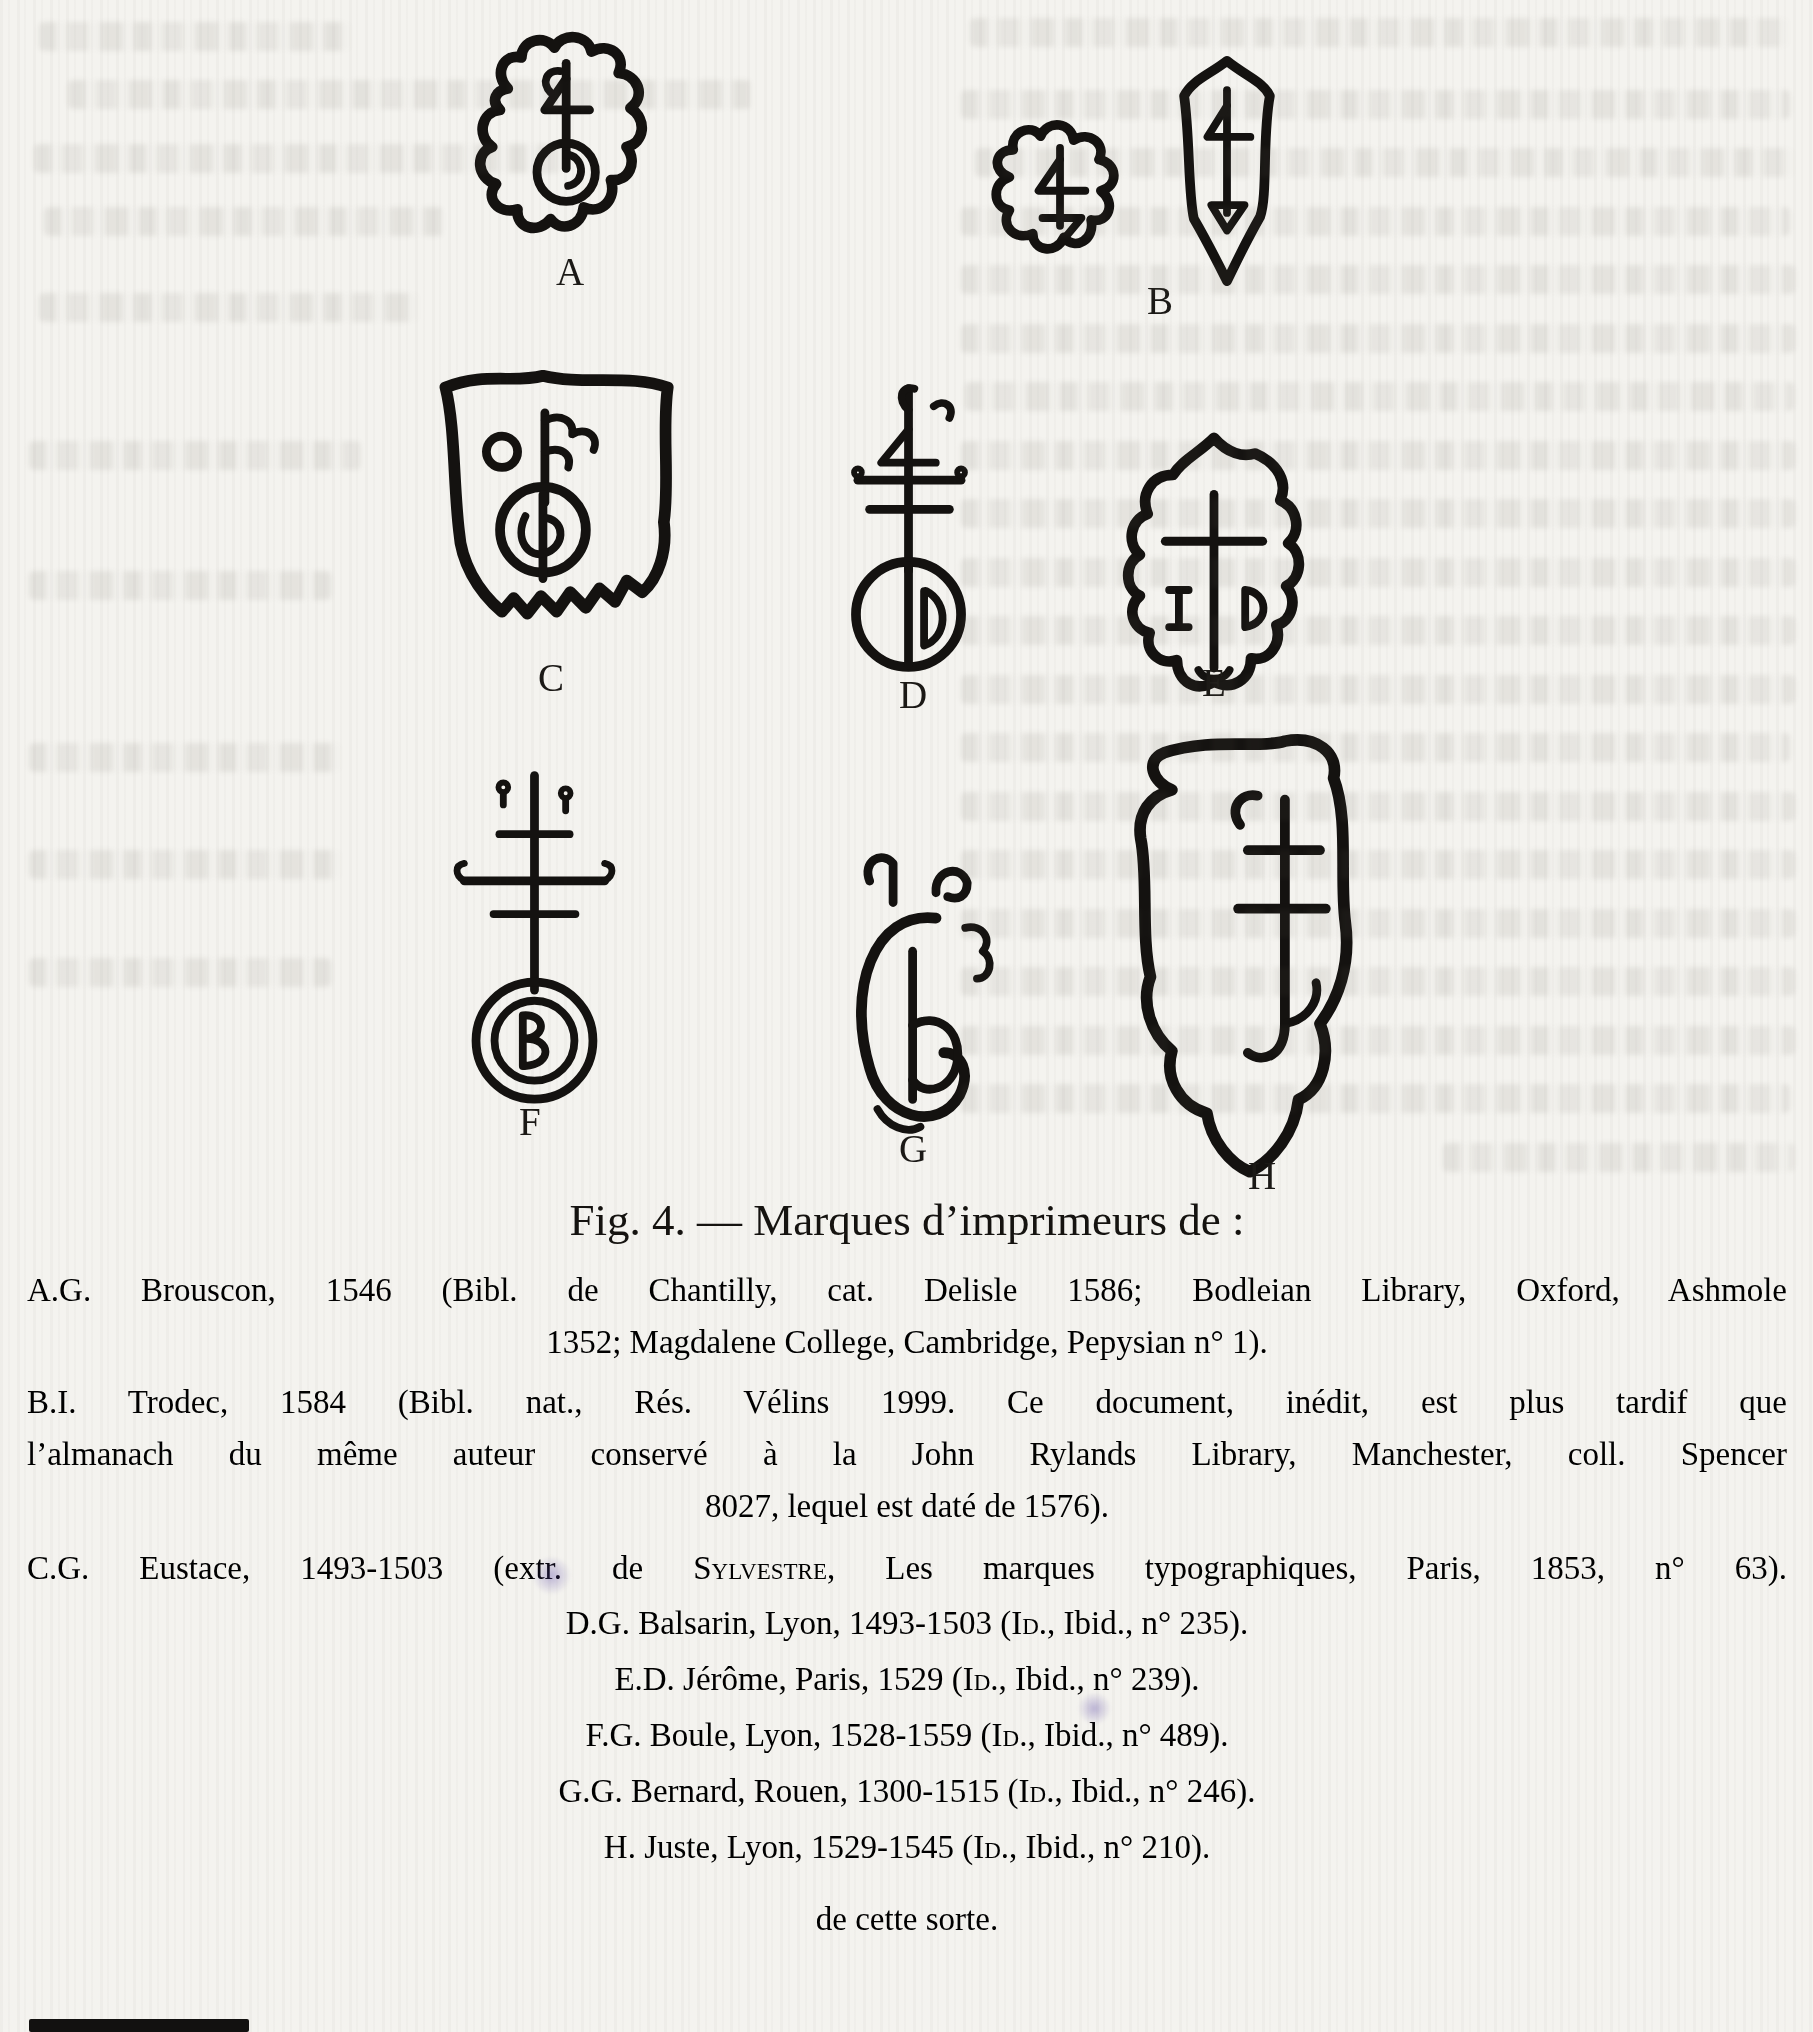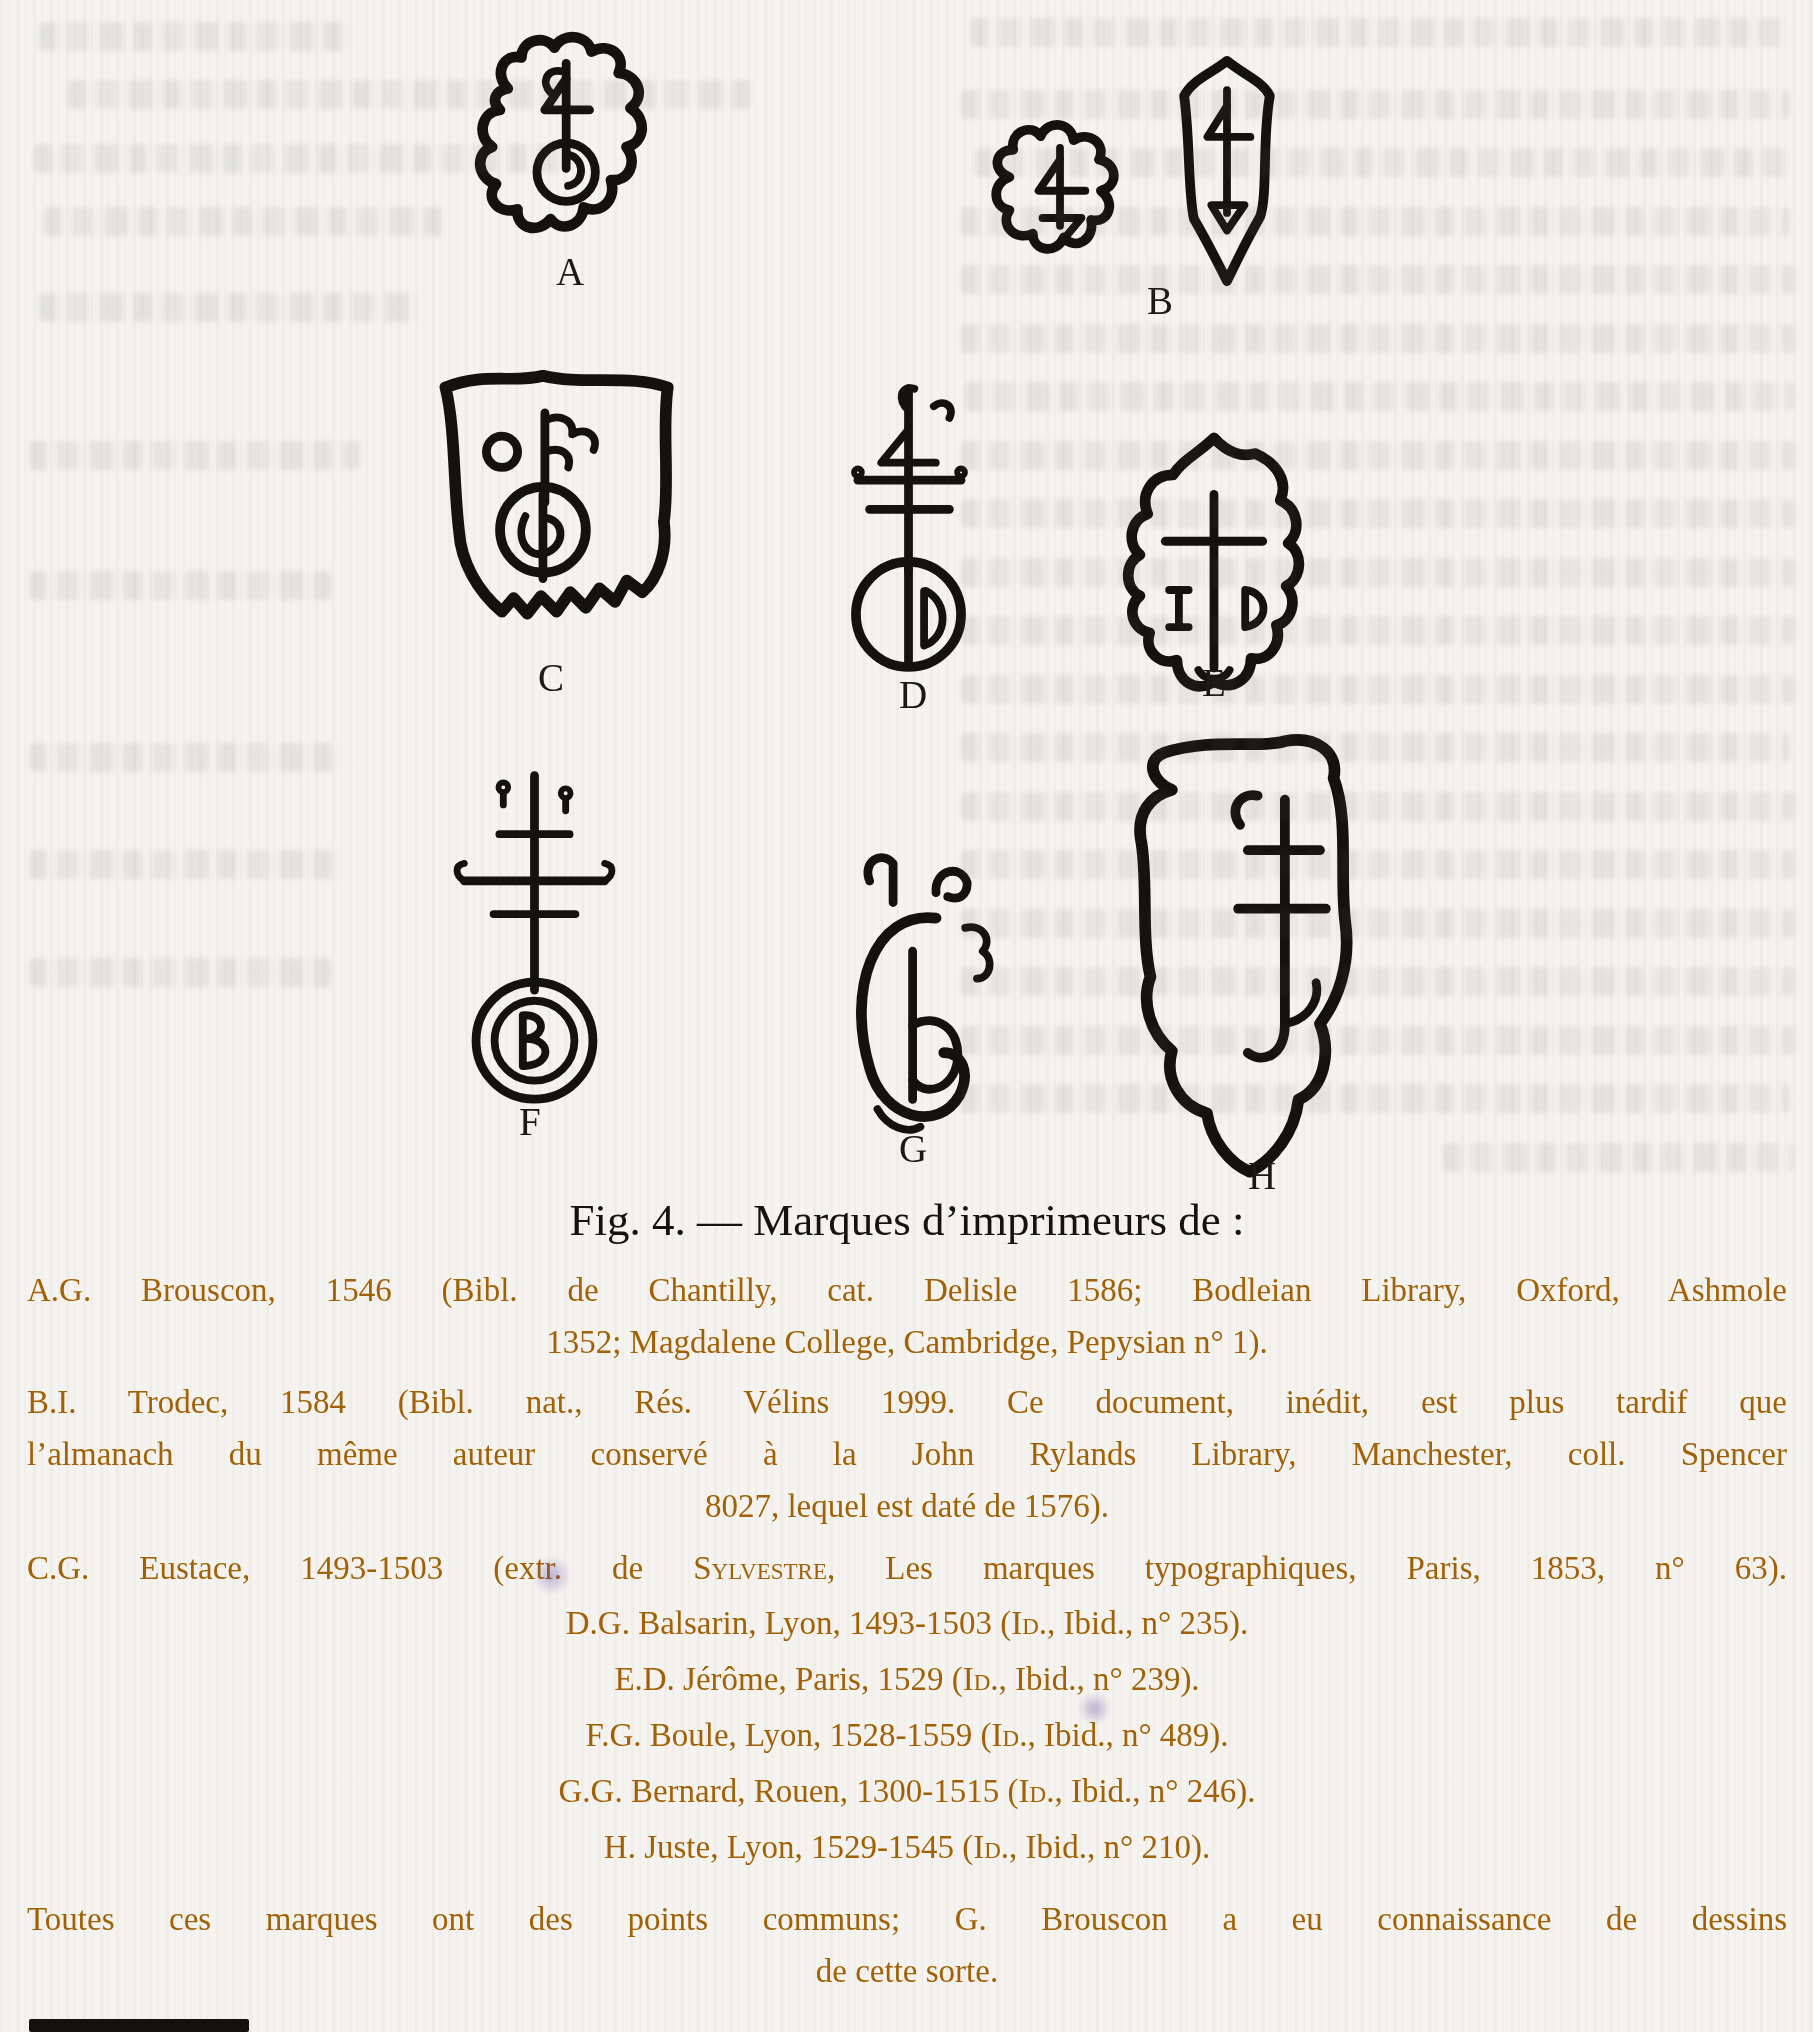--- a/index.html
+++ b/index.html
@@ -40,21 +40,21 @@
   .fig-label{
     position:absolute;font-size:39px;line-height:39px;color:#1b1916;
     letter-spacing:1px;
   }
   .caption{
     position:absolute;left:0;right:0;top:1224;
     top:1194px;text-align:center;font-size:45px;color:#151310;
   }
   .col{
     position:absolute;left:27px;right:27px;top:1264px;
-    font-size:33px;line-height:52px;color:#a16207;
+    font-size:33px;line-height:52px;color:#000000;
   }
   .line{margin:0;}
   .just{text-align:justify;text-align-last:justify;}
   .center{text-align:left;text-align-last:center;}
   .mb8{margin-bottom:7.8px;} .mb10{margin-bottom:9.8px;} .mb4{margin-bottom:3.9px;text-align:center;}
   .note-block{margin-top:19.5px;}
   .seg-it{}
   .seg-sc{font-variant:small-caps;}
   .foot-rule{
     position:absolute;left:29px;top:2019px;width:220px;height:12.7px;
@@ -176,21 +176,20 @@
     <p class="line center mb10"><span>8027, lequel est daté de 1576).</span></p>
 
     <p class="line just mb4"><span>C.G. Eustace, 1493-1503 (extr. de </span><span class="seg-sc">Sylvestre</span><span>, </span><span class="seg-it">Les marques typographiques</span><span>, Paris, 1853, n° 63).</span></p>
     <p class="line mb4"><span>D.G. Balsarin, Lyon, 1493-1503 (</span><span class="seg-sc">Id.</span><span>, </span><span class="seg-it">Ibid.</span><span>, n° 235).</span></p>
     <p class="line mb4"><span>E.D. Jérôme, Paris, 1529 (</span><span class="seg-sc">Id.</span><span>, </span><span class="seg-it">Ibid.</span><span>, n° 239).</span></p>
     <p class="line mb4"><span>F.G. Boule, Lyon, 1528-1559 (</span><span class="seg-sc">Id.</span><span>, </span><span class="seg-it">Ibid.</span><span>, n° 489).</span></p>
     <p class="line mb4"><span>G.G. Bernard, Rouen, 1300-1515 (</span><span class="seg-sc">Id.</span><span>, </span><span class="seg-it">Ibid.</span><span>, n° 246).</span></p>
     <p class="line mb4"><span>H. Juste, Lyon, 1529-1545 (</span><span class="seg-sc">Id.</span><span>, </span><span class="seg-it">Ibid.</span><span>, n° 210).</span></p>
 
     <div class="note-block">
-      <p class="line just"><span>Toutes ces marques ont des points communs; G. Brouscon a eu connaissance de dessins</span></p>
       <p class="line center"><span>de cette sorte.</span></p>
     </div>
   </div>
 
   <div class="foot-rule"></div>
 
   <div class="smudge" style="left:532px;top:1556px;width:39px;height:39px"></div>
   <div class="smudge" style="left:1078px;top:1692px;width:33px;height:33px"></div>
 <div class="bleed" style="left: 39px; top: 21.5px; width: 312px;"></div>
     <div class="bleed" style="left: 970px; top: 17.6px; width: 819px;"></div>

